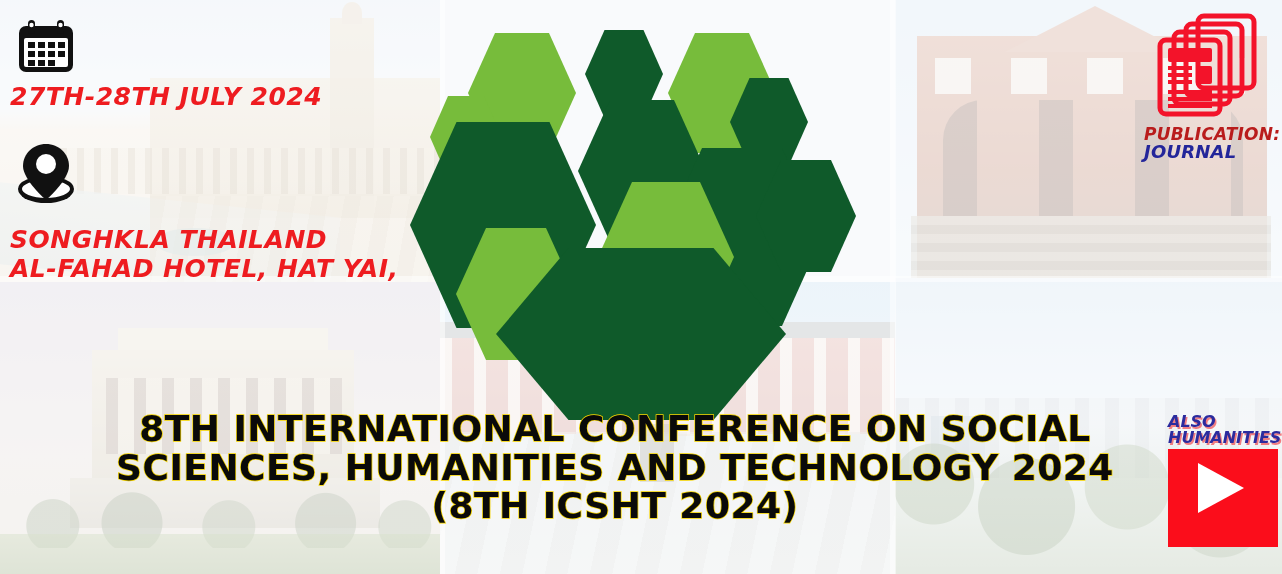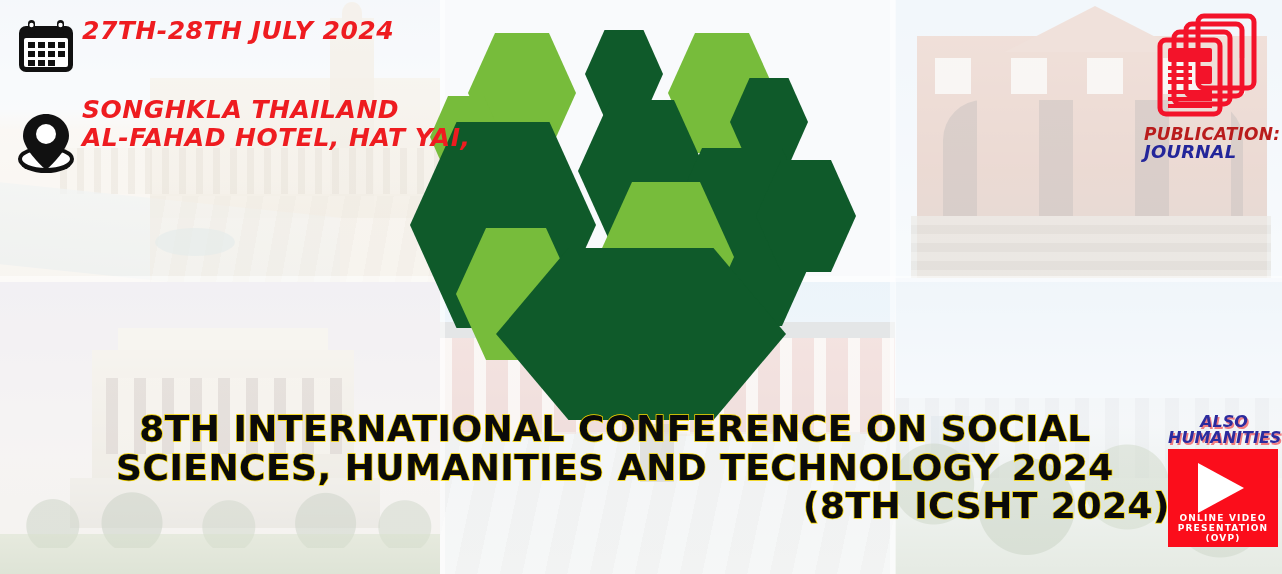--- a/index.html
+++ b/index.html
@@ -187,21 +187,21 @@
   .hexwrap { position:absolute; left:400px; top:0; width:460px; height:420px; }
   .hex {
     position:absolute;
     clip-path:polygon(25% 0%, 75% 0%, 100% 50%, 75% 100%, 25% 100%, 0% 50%);
   }
   .hex.lt { background:#77bc3b; }
   .hex.dk { background:#0f5a2a; }
 
   
   .info { position:absolute; left:10px; top:14px; width:420px; }
-  .info-row { display:flex; align-items:flex-start; }
+  .info-row { display:flex; align-items:flex-start;flex-direction:column; }
   .icon-col { width:72px; flex:none; display:flex; flex-direction:column; align-items:center; }
   .txt-col { padding-top:4px; }
   .info-line {
     font-family:"DejaVu Sans", sans-serif;
     font-weight:bold; font-style:italic;
     font-size:25px; letter-spacing:.5px;
     color:#ee1c20; line-height:1.05; white-space:nowrap;
   }
   .info-line.venue { margin-top:2px; }
   .info-line.venue2 { margin-top:13px; }
@@ -217,38 +217,37 @@
     font-weight:bold;
     font-size:36px; line-height:1.07;
     letter-spacing:.5px;
     color:#0a0a0a;
     -webkit-text-stroke:1.4px #f5d400;
     paint-order:stroke fill;
     text-shadow:0 0 1px #f5d400;
   }
   .title .l1 { display:block; }
   .title .l2 { display:block; }
-  .title .l3 { display:block;text-align:right; }
+  .title .l3 { display:block; }
 
   
   .pubbadge { position:absolute; left:1138px; top:6px; width:140px; }
   .pub-doc { position:relative; width:116px; height:110px; margin:4px 0 0 14px; }
   .pub-text {
     margin-top:6px; text-align:left; padding-left:6px;
     font-family:"DejaVu Sans", sans-serif;
     font-weight:bold; font-style:italic; line-height:1.02;
   }
   .pub-t1 { font-size:17px; color:#b91c1c; letter-spacing:.2px; }
   .pub-t2 { font-size:18px; color:#23259a; letter-spacing:.2px; }
   .pub-t3 { font-size:18px; color:#23259a; letter-spacing:.2px; }
 
   
   .ovp { position:absolute; left:1168px; top:414px; width:112px; }
   .ovp-also {
-    text-align:center;
     font-family:"DejaVu Sans", sans-serif;
     font-weight:bold; font-style:italic;
     font-size:16px; line-height:1.0;
     color:#2b2b9e;
     text-shadow:1.5px 1.5px 0 rgba(238,28,32,.55);
   }
   .ovp-box {
     margin-top:3px; width:110px; height:98px;
     background:#fb0d1b; position:relative;
   }
@@ -445,22 +444,17 @@
     </div>
   </div>
 
   <div class="ovp">
     <div class="ovp-also">
       <div>ALSO</div>
       <div>HUMANITIES</div>
     </div>
     <div class="ovp-box">
       <div class="ovp-play"></div>
-      <div class="ovp-cap">
-        <div>ONLINE VIDEO</div>
-        <div>PRESENTATION</div>
-        <div>(OVP)</div>
-      </div>
     </div>
   </div>
 
 
 </div>
 
 </body></html>

